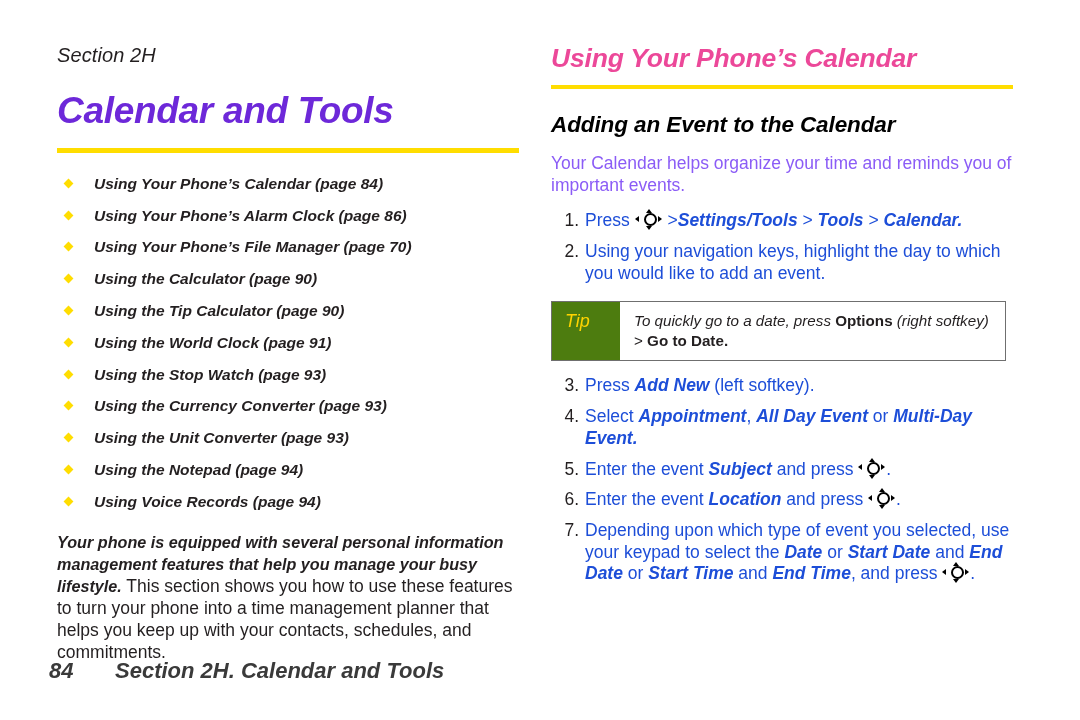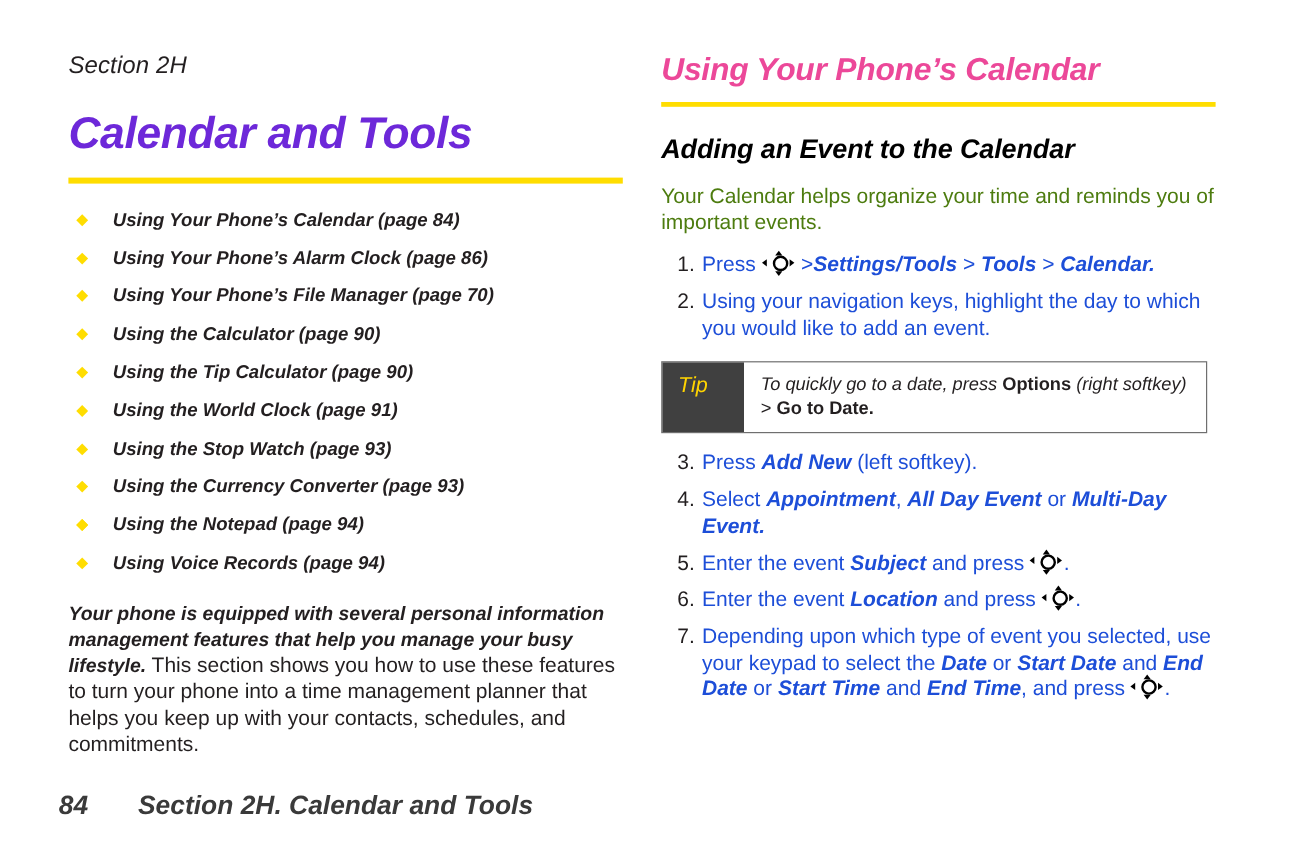--- a/index.html
+++ b/index.html
@@ -134,21 +134,21 @@
     font-style: italic;
     color: #000000;
     margin: 24px 0 0 0;
     line-height: 1.1;
     letter-spacing: -0.1px;
   }
   .body-text {
     margin: 15px 0 0 0;
     font-size: 17.5px;
     line-height: 1.24;
-    color: #4d7c0f;
+    color: #8b5cf6;
   }
 
   ol.steps {
     margin: 14px 0 0 0;
     padding: 0;
     list-style: none;
     counter-reset: stepc;
   }
   ol.steps.continued {
     counter-reset: stepc 2;
@@ -227,21 +227,21 @@
   
   .tipbox {
     display: flex;
     margin: 17px 0 0 0;
     border: 1.5px solid #6f6f6f;
     width: 455px;
     box-sizing: border-box;
     background: #ffffff;
   }
   .tipbox .tip-label {
-    background: #404040;
+    background: #4d7c0f;
     color: #ffd400;
     font-size: 18px;
     font-style: italic;
     font-weight: normal;
     width: 68px;
     min-width: 68px;
     padding: 9px 0 9px 13px;
     box-sizing: border-box;
     line-height: 1.2;
   }
@@ -294,20 +294,21 @@
       <li>
         <span class="bullet-diamond"></span>
         <span>Using the Stop Watch (page 93)</span>
       </li>
       <li>
         <span class="bullet-diamond"></span>
         <span>Using the Currency Converter (page 93)</span>
       </li>
       <li>
         <span class="bullet-diamond"></span>
+        <span>Using the Unit Converter (page 93)</span>
       </li>
       <li>
         <span class="bullet-diamond"></span>
         <span>Using the Notepad (page 94)</span>
       </li>
       <li>
         <span class="bullet-diamond"></span>
         <span>Using Voice Records (page 94)</span>
       </li>
     </ul>

